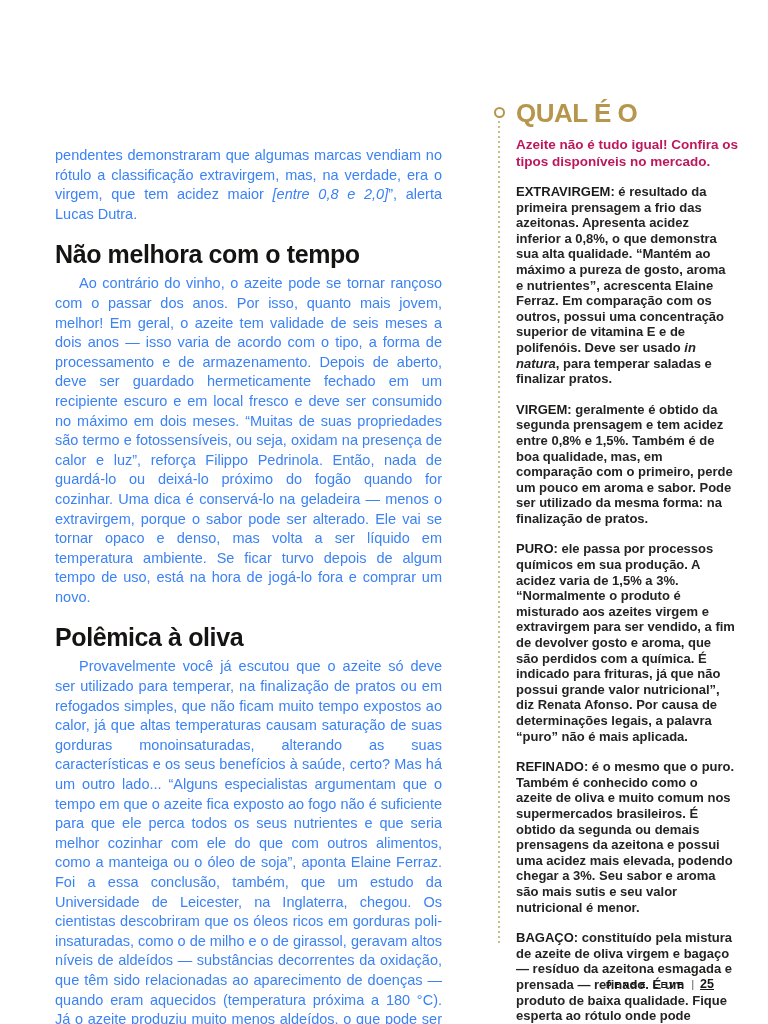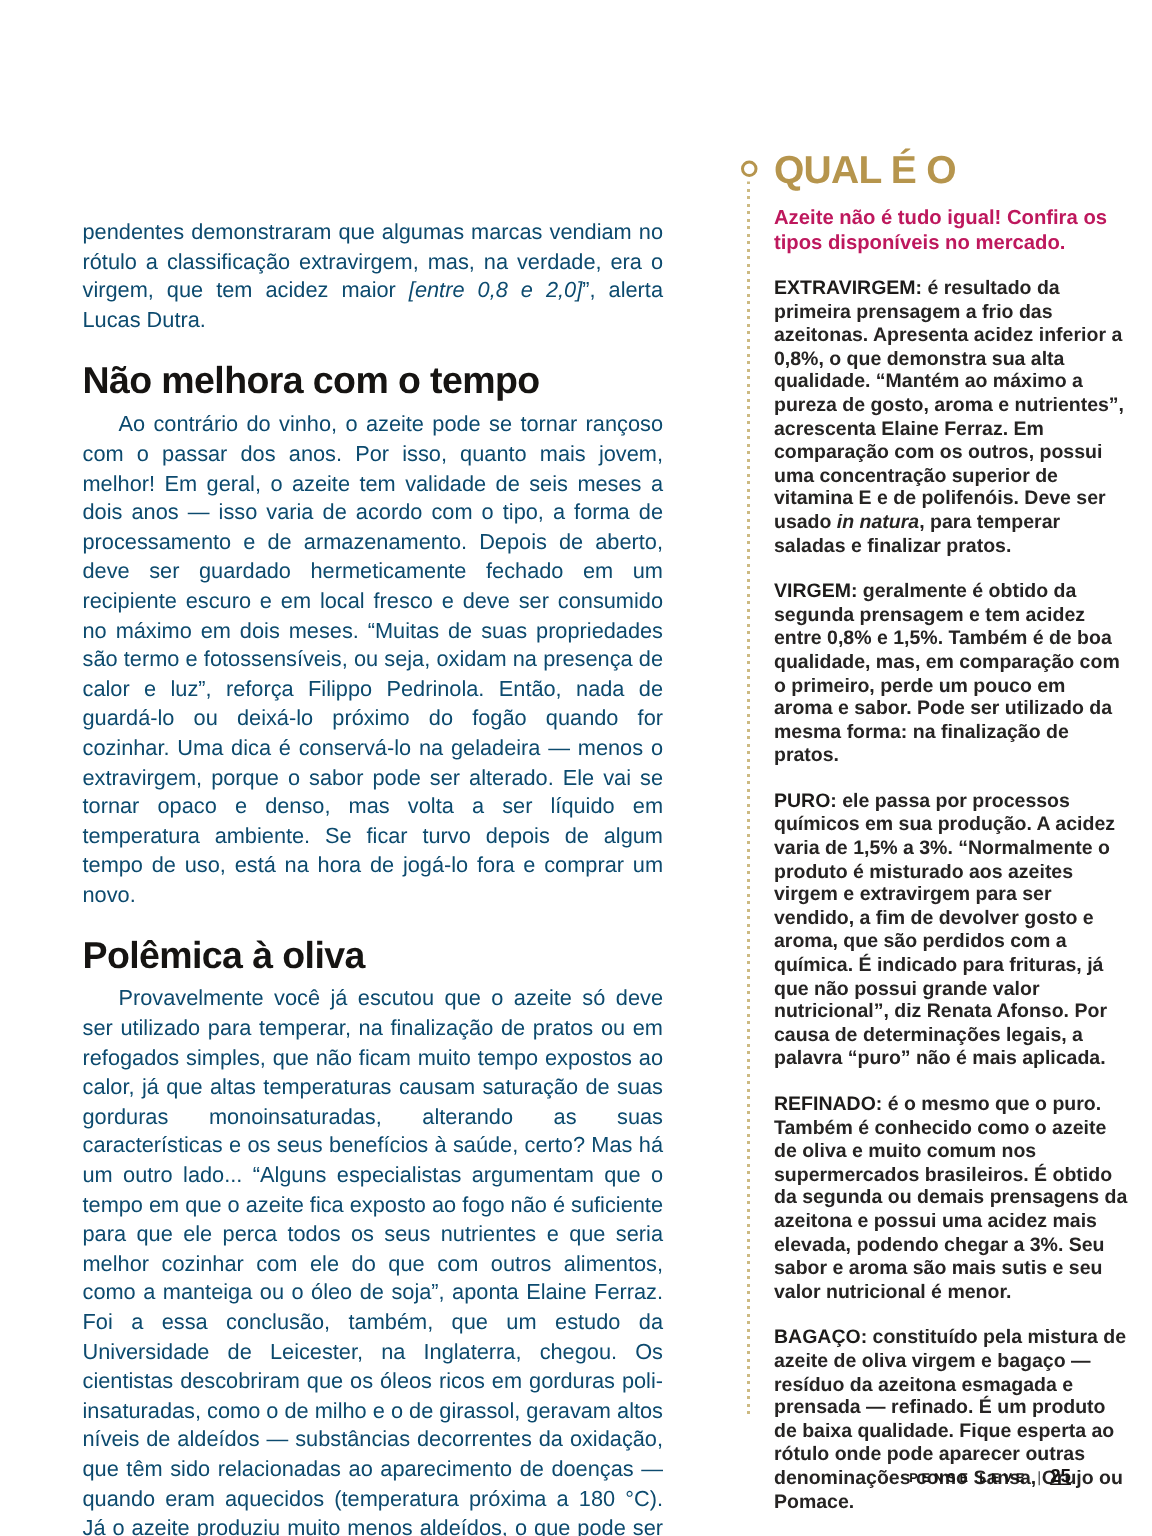--- a/index.html
+++ b/index.html
@@ -15,21 +15,21 @@
   
   .main-col{
     position:absolute;
     left:55px;top:146px;width:387px;
   }
   .main-col p{
     margin:0;
     font-size:14.5px;
     line-height:19.6px;
     text-align:justify;
-    color:#0c4a6e;
+    color:#3b82f6;
   }
   .main-col p.indent{text-indent:24px;}
   .main-col h2{
     margin:17px 0 7px 0;
     font-size:25px;
     line-height:26px;
     font-weight:700;
     letter-spacing:-0.4px;
     color:#161412;
   }
@@ -64,21 +64,21 @@
   }
   .sidebar-title span{display:block;}
   .sidebar-intro{
     margin:0 0 14px 0;
     font-size:13.5px;
     line-height:16.5px;
     font-weight:700;
     color:#be185d;
   }
   .entry{
-    margin:0 0 15px 0;
+    margin:0 16px 15px 0;
     font-size:13px;
     line-height:15.6px;
     font-weight:700;
     color:#262423;
   }
   .entry .label{color:#1d1b1a;}
   
   .footer{
     position:absolute;
     right:54px;top:977px;

